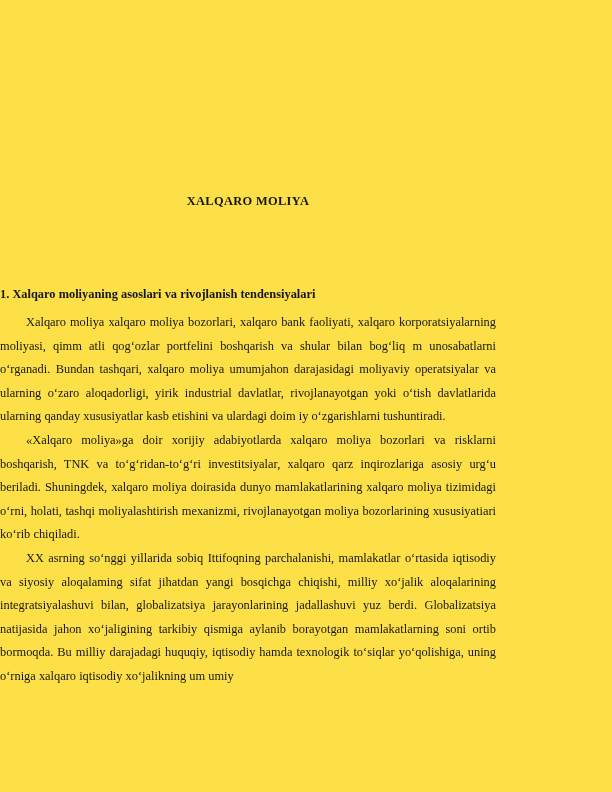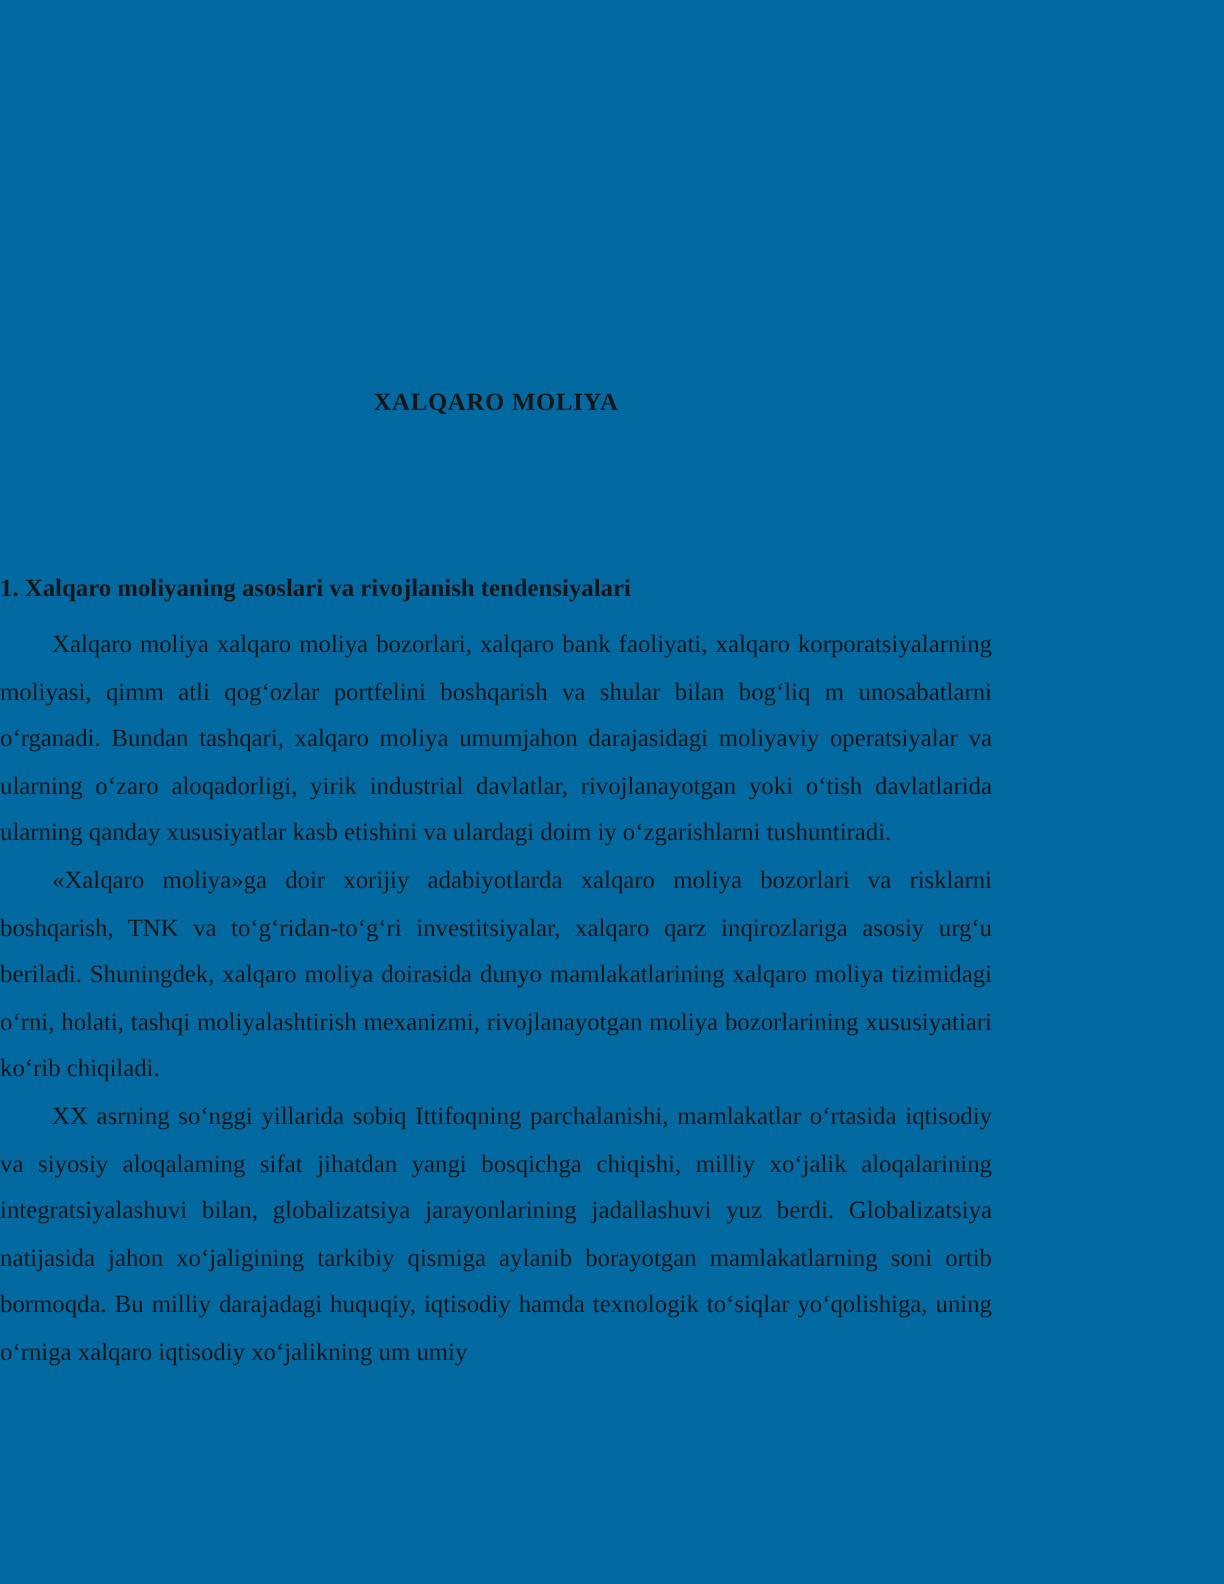--- a/index.html
+++ b/index.html
@@ -4,21 +4,21 @@
 <style>
   html, body {
     margin: 0;
     padding: 0;
     background: #ffffff;
   }
   .page {
     position: relative;
     width: 612px;
     height: 792px;
-    background: #0369a1;
+    background: #fde047;
     overflow: hidden;
     font-family: "Liberation Serif", "DejaVu Serif", serif;
     color: #161616;
     box-sizing: border-box;
   }
   .doc-title {
     margin: 0;
     padding: 0;
     text-align: center;
     font-size: 12.4px;

